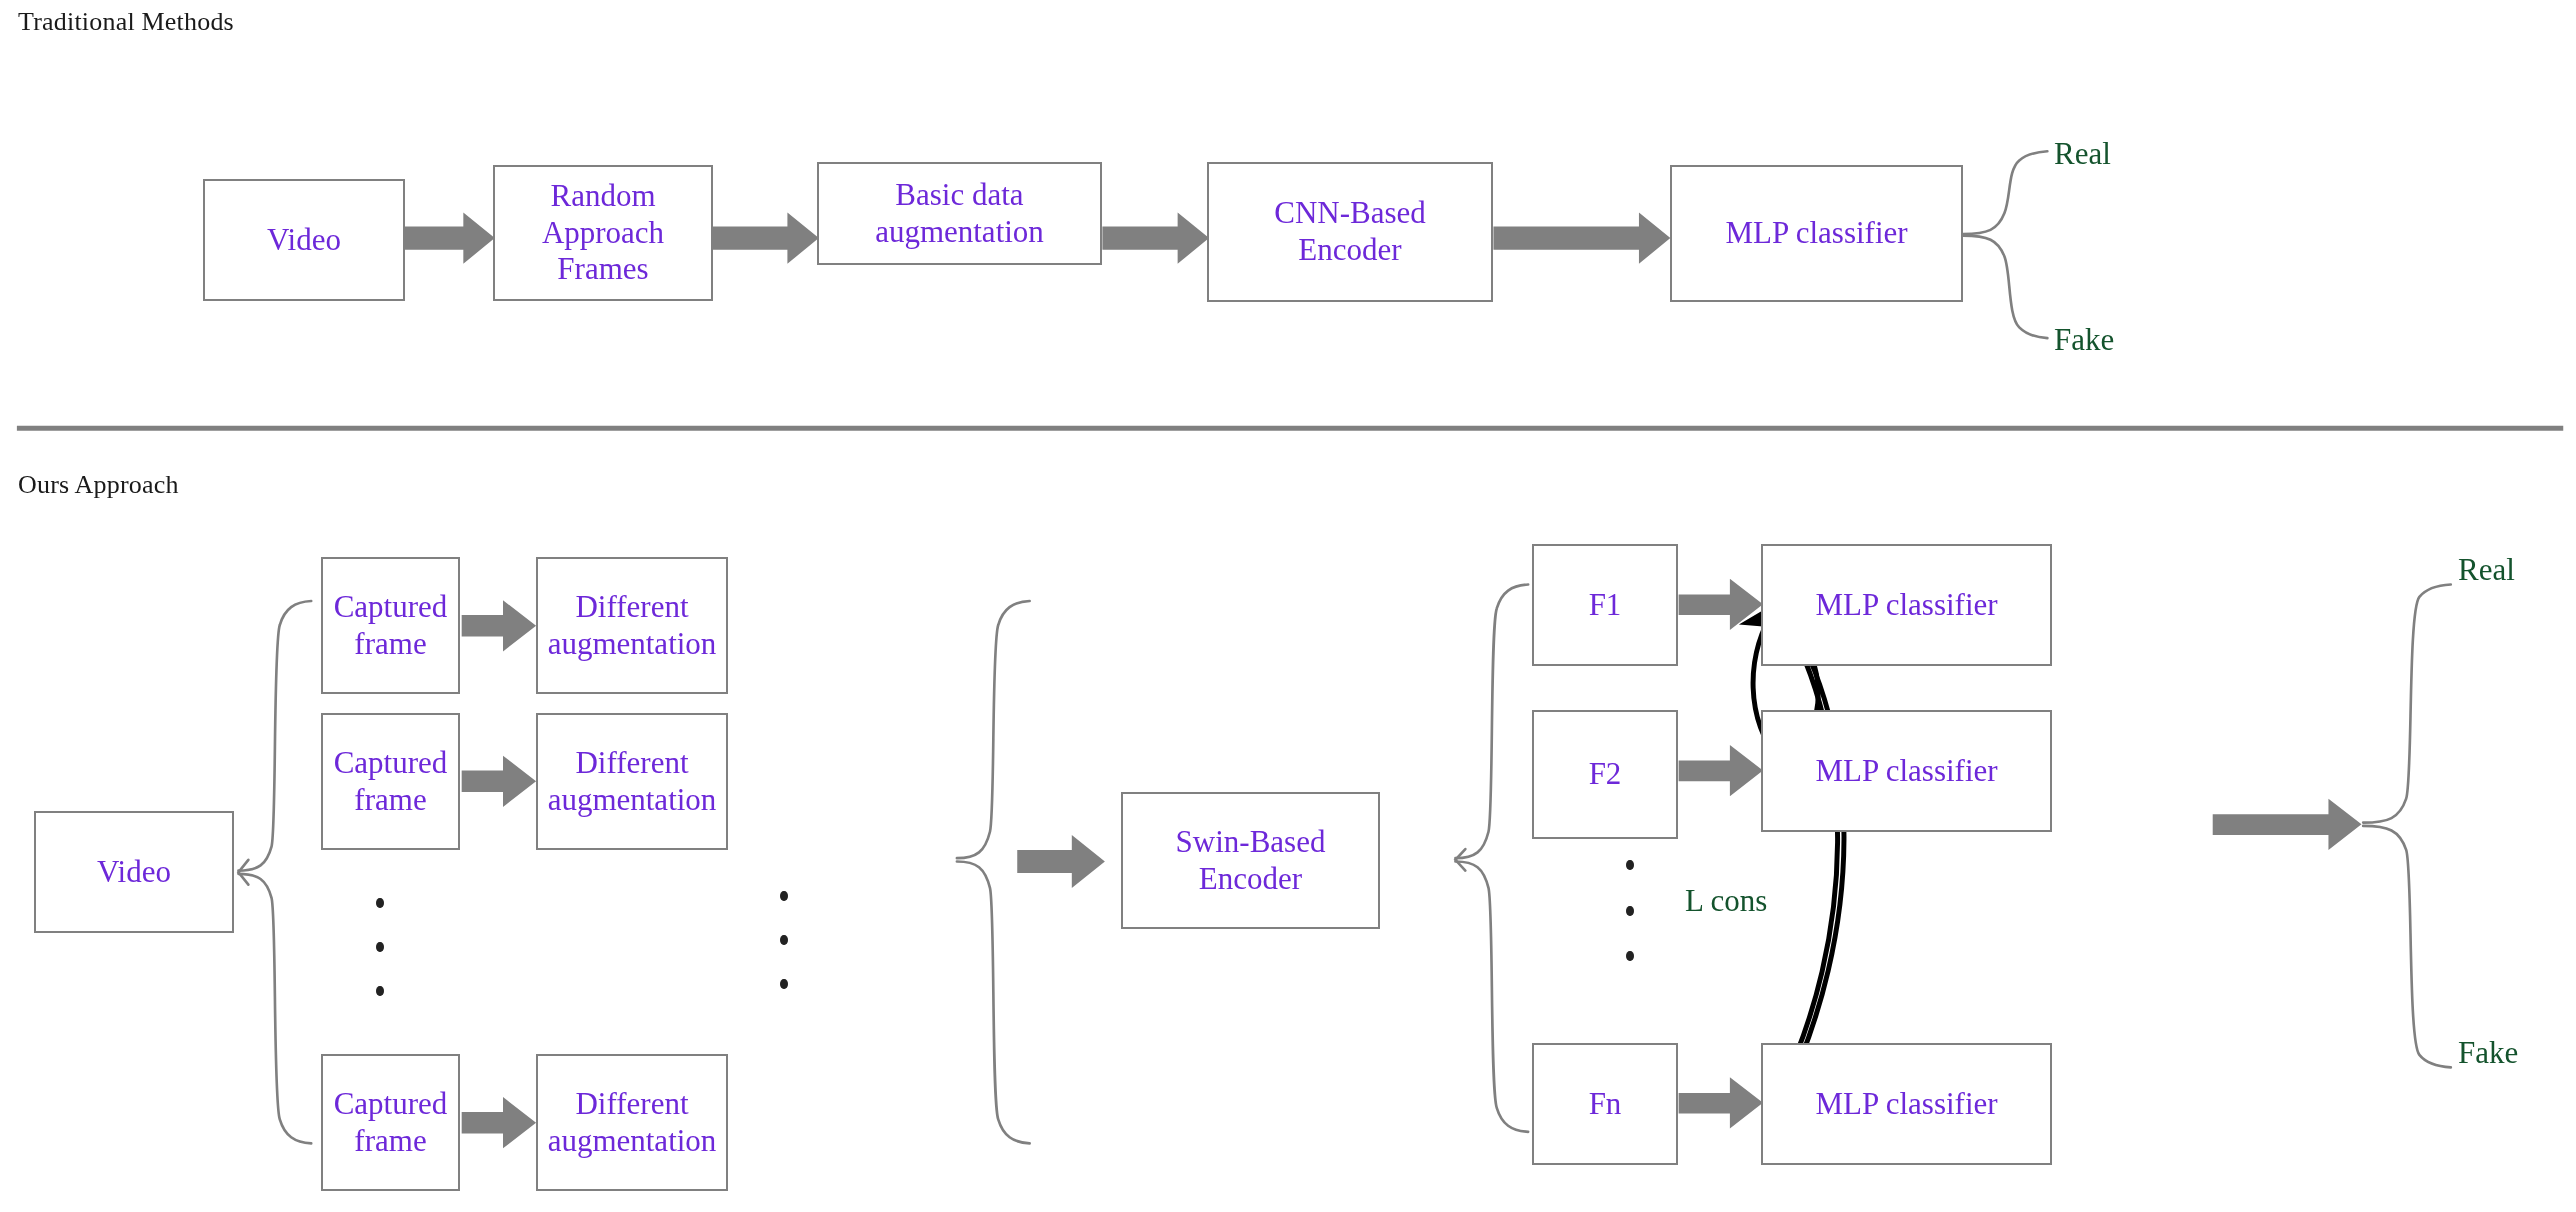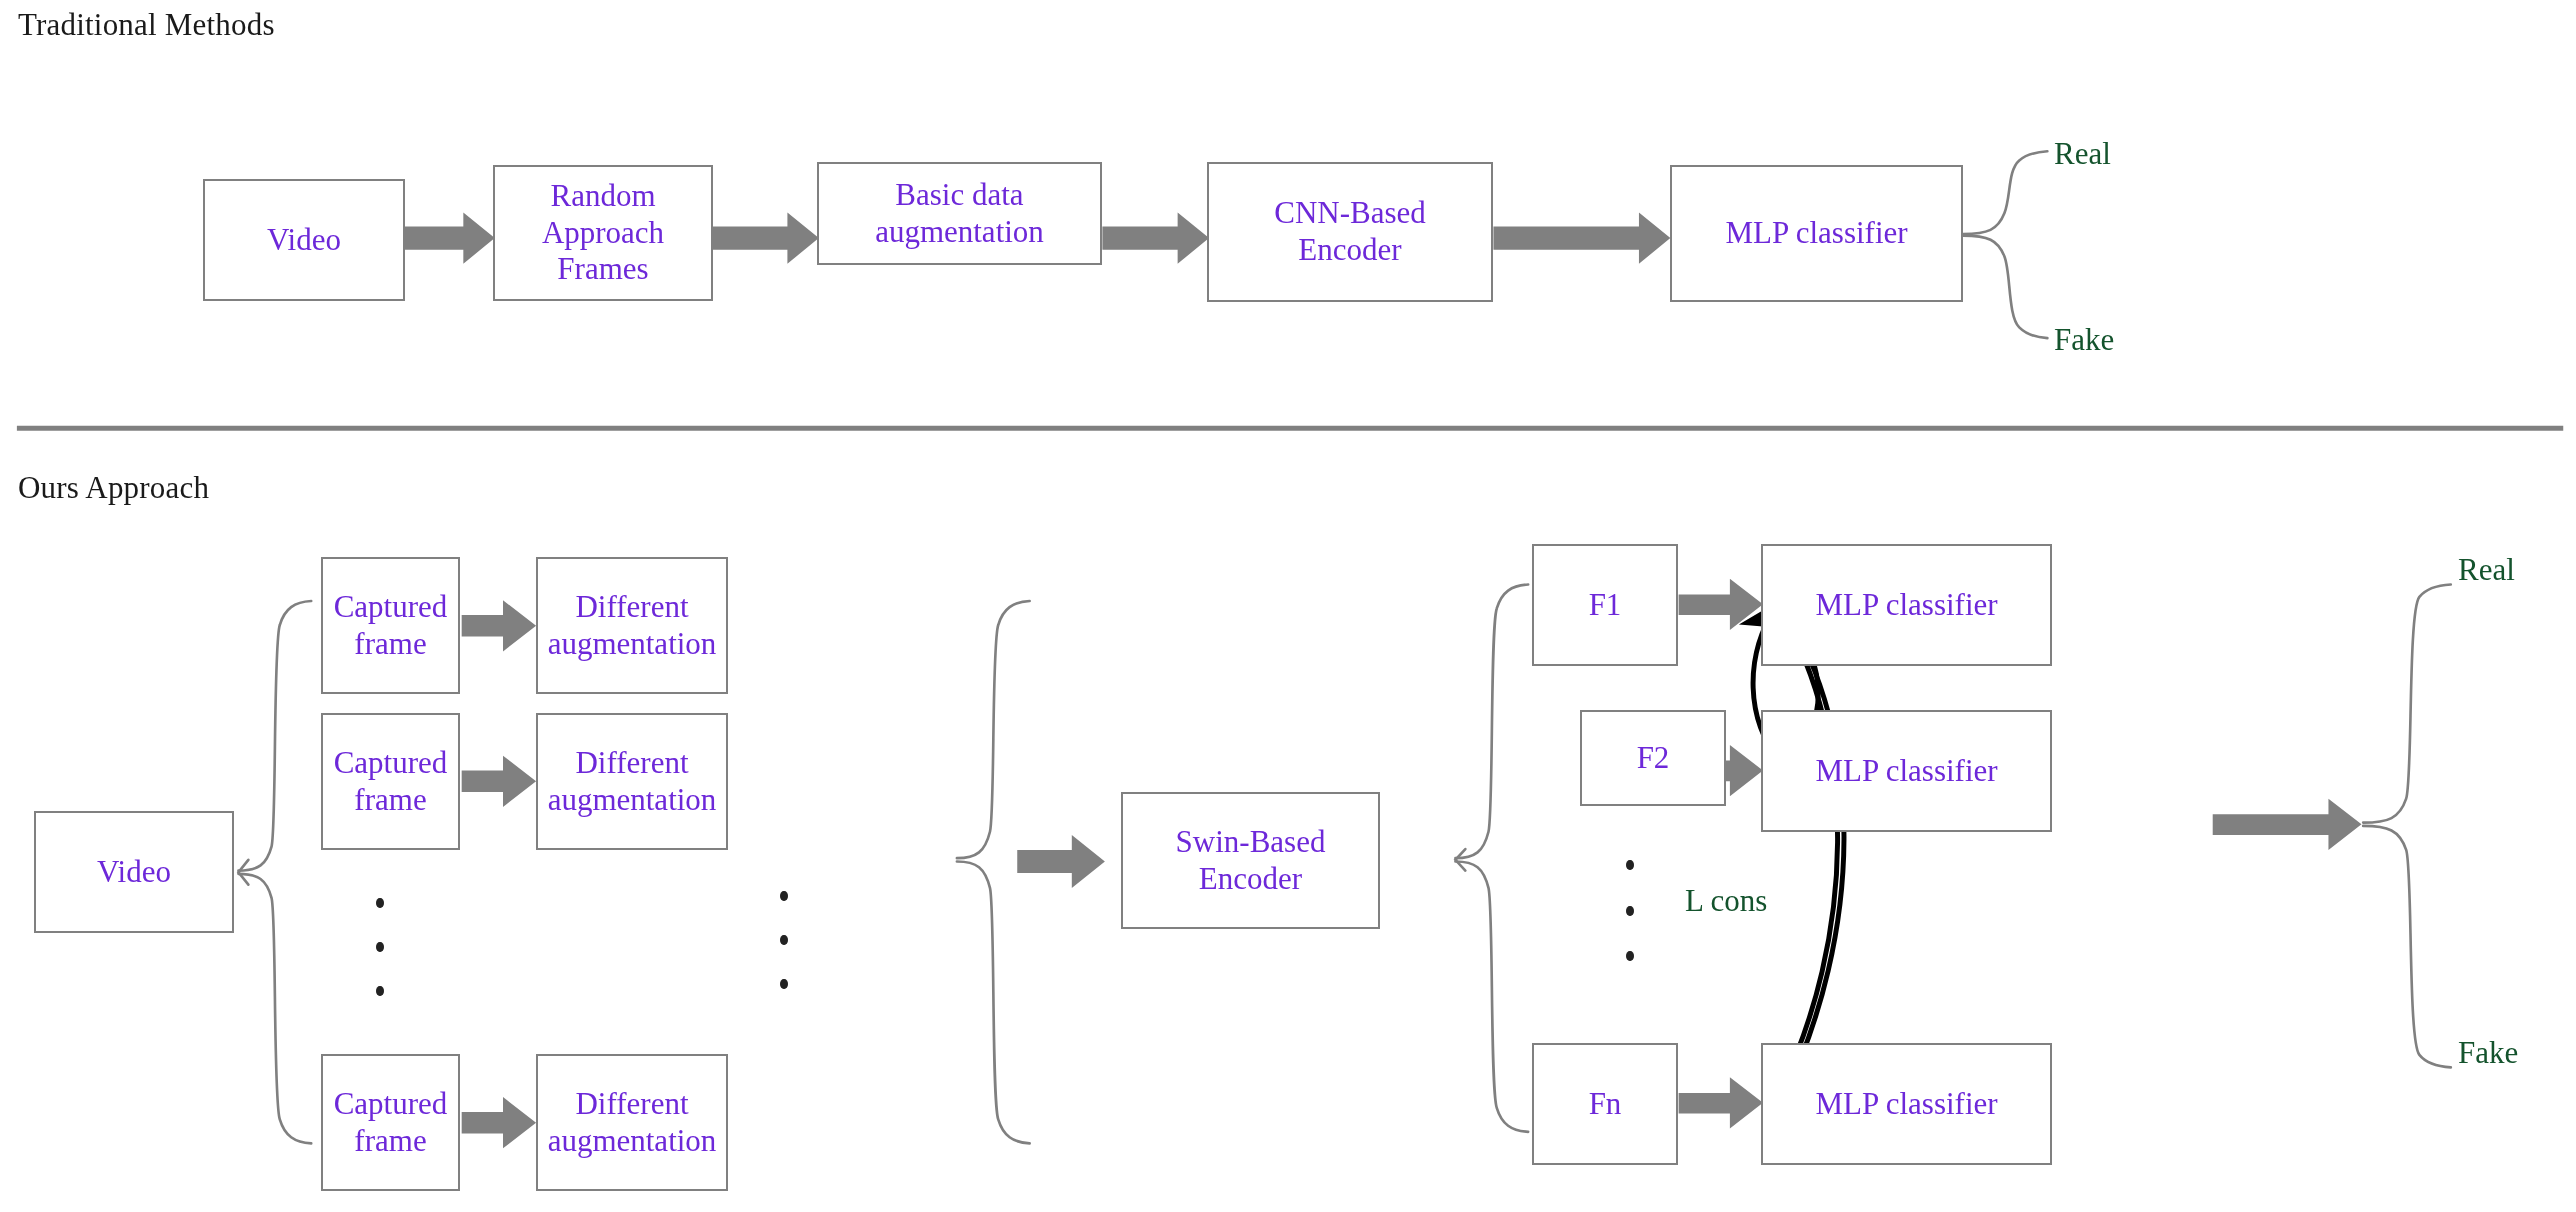--- a/index.html
+++ b/index.html
@@ -21,21 +21,21 @@
   }
   svg.layer {
     position: absolute;
     top: 0;
     left: 0;
     width: 2576px;
     height: 1212px;
   }
   .section-title {
     position: absolute;
-    font-size: 31px;
+    font-size: 26px;
     color: #1a1a1a;
     white-space: nowrap;
     letter-spacing: 0.2px;
   }
   .node-box {
     position: absolute;
     box-sizing: border-box;
     border: 2.5px solid #808080;
     background: #ffffff;
     display: flex;
@@ -221,21 +221,21 @@
   </div>
 
   <div class="node-box" style="left:1121px; top:792px; width:259px; height:137px; flex-direction:column;">
     <span>Swin-Based</span>
     <span>Encoder</span>
   </div>
 
   <div class="node-box" style="left:1532px; top:544px; width:146px; height:122px;">
     <span>F1</span>
   </div>
-  <div class="node-box" style="left:1532px; top:710px; width:146px; height:96px;margin-left:48px;">
+  <div class="node-box" style="left:1532px; top:710px; width:146px; height:129px;">
     <span>F2</span>
   </div>
   <div class="node-box" style="left:1532px; top:1043px; width:146px; height:122px;">
     <span>Fn</span>
   </div>
 
   <div class="vdots" style="left:1625px; top:860px; width:10px; height:101px;">
     <i></i>
     <i></i>
     <i></i>

